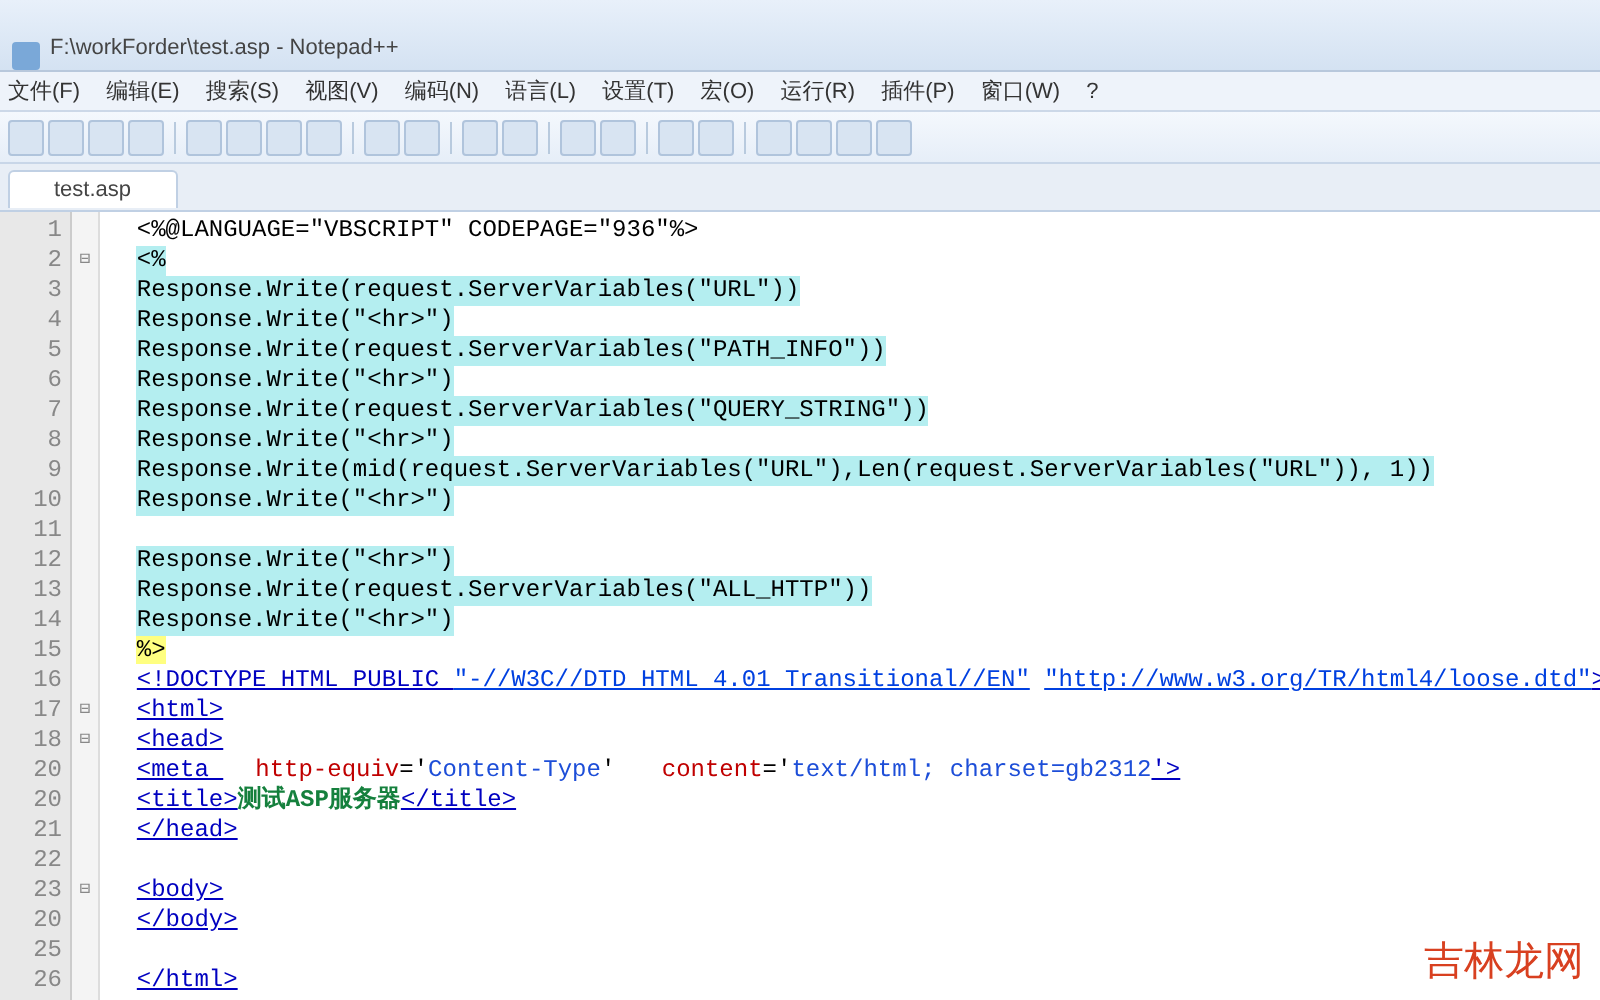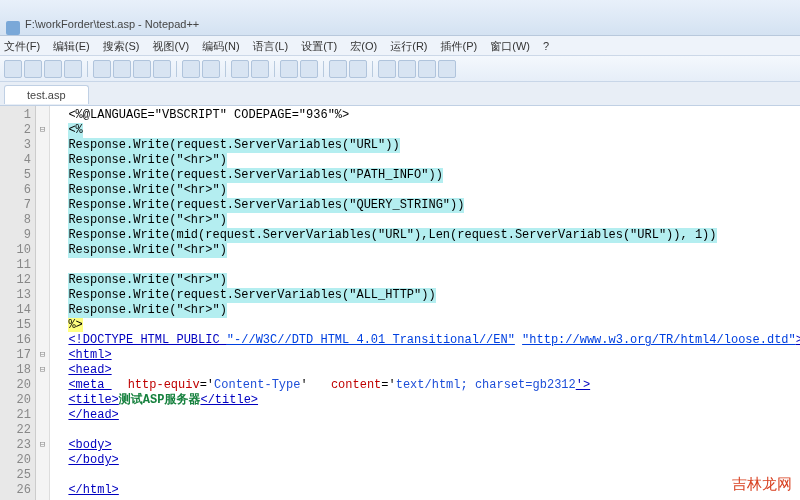--- a/index.html
+++ b/index.html
@@ -20,21 +20,21 @@
 .fold div { height: 15px; line-height: 15px; text-align: center; color: #888; font-size: 9px; }
 .code { flex: 1; padding: 2px 0 0 4px; white-space: pre; overflow: hidden; }
 .code .line { height: 15px; line-height: 15px; }
 .hl-yellow { background: #ffff80; }
 .hl-blue { background: #b4eef0; display: inline-block; }
 .str { color: #1d4ed8; }
 .tag { color: #0000c0; text-decoration: underline; }
 .attr { color: #c00000; padding-left: 16px; }
 .link { color: #0040e0; text-decoration: underline; }
 .cn { color: #15803d; font-weight: bold; }
-.watermark { position: absolute; right: 8px; bottom: 6px; color: #d84020; font-size: 15px; font-family: "SimSun", serif; }
+.watermark { position: absolute; right: 8px; bottom: 6px; color: #d84020; font-size: 20px; font-family: "SimSun", serif; }
 </style>
 </head>
 <body>
 
 <div class="titlebar">
   <span class="icon"></span>
   <span>F:\workForder\test.asp - Notepad++</span>
 </div>
 
 <div class="menubar">

